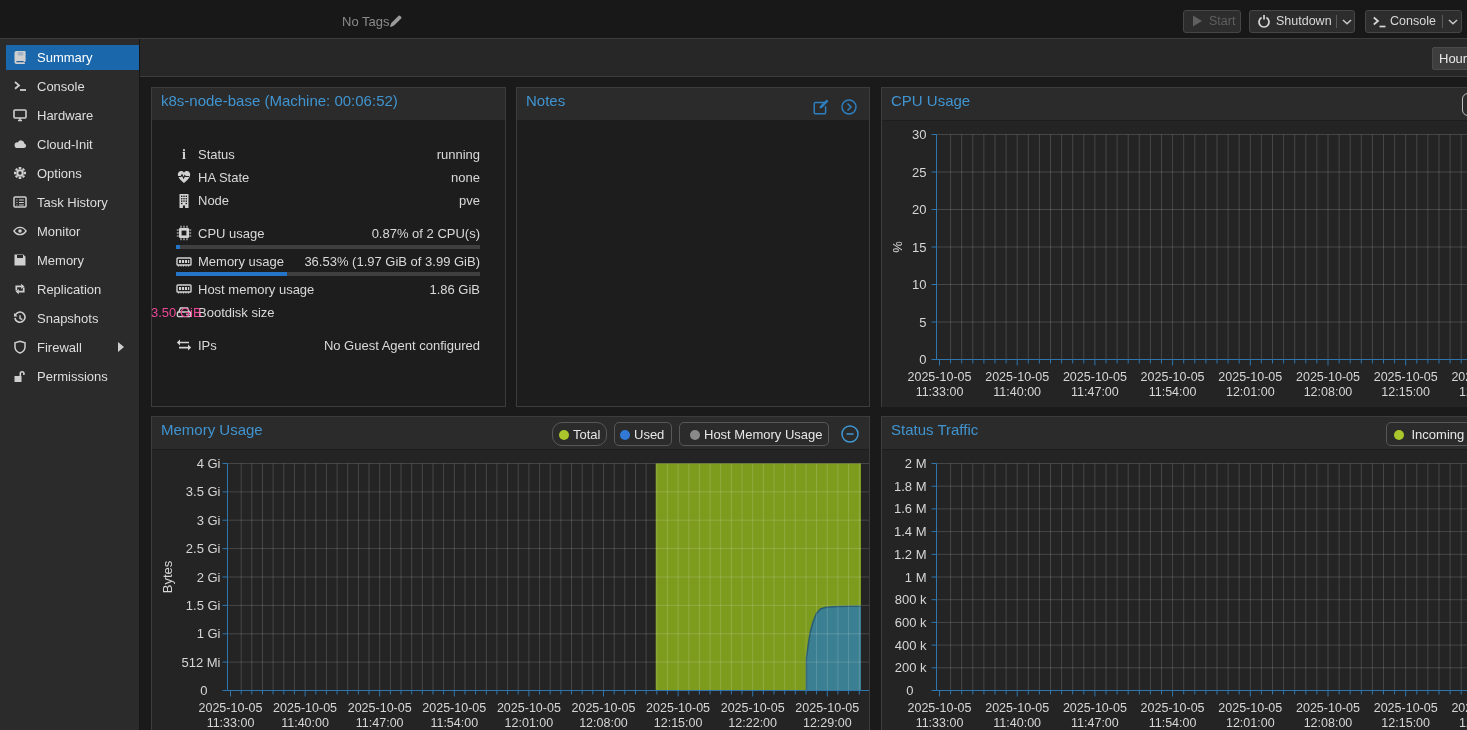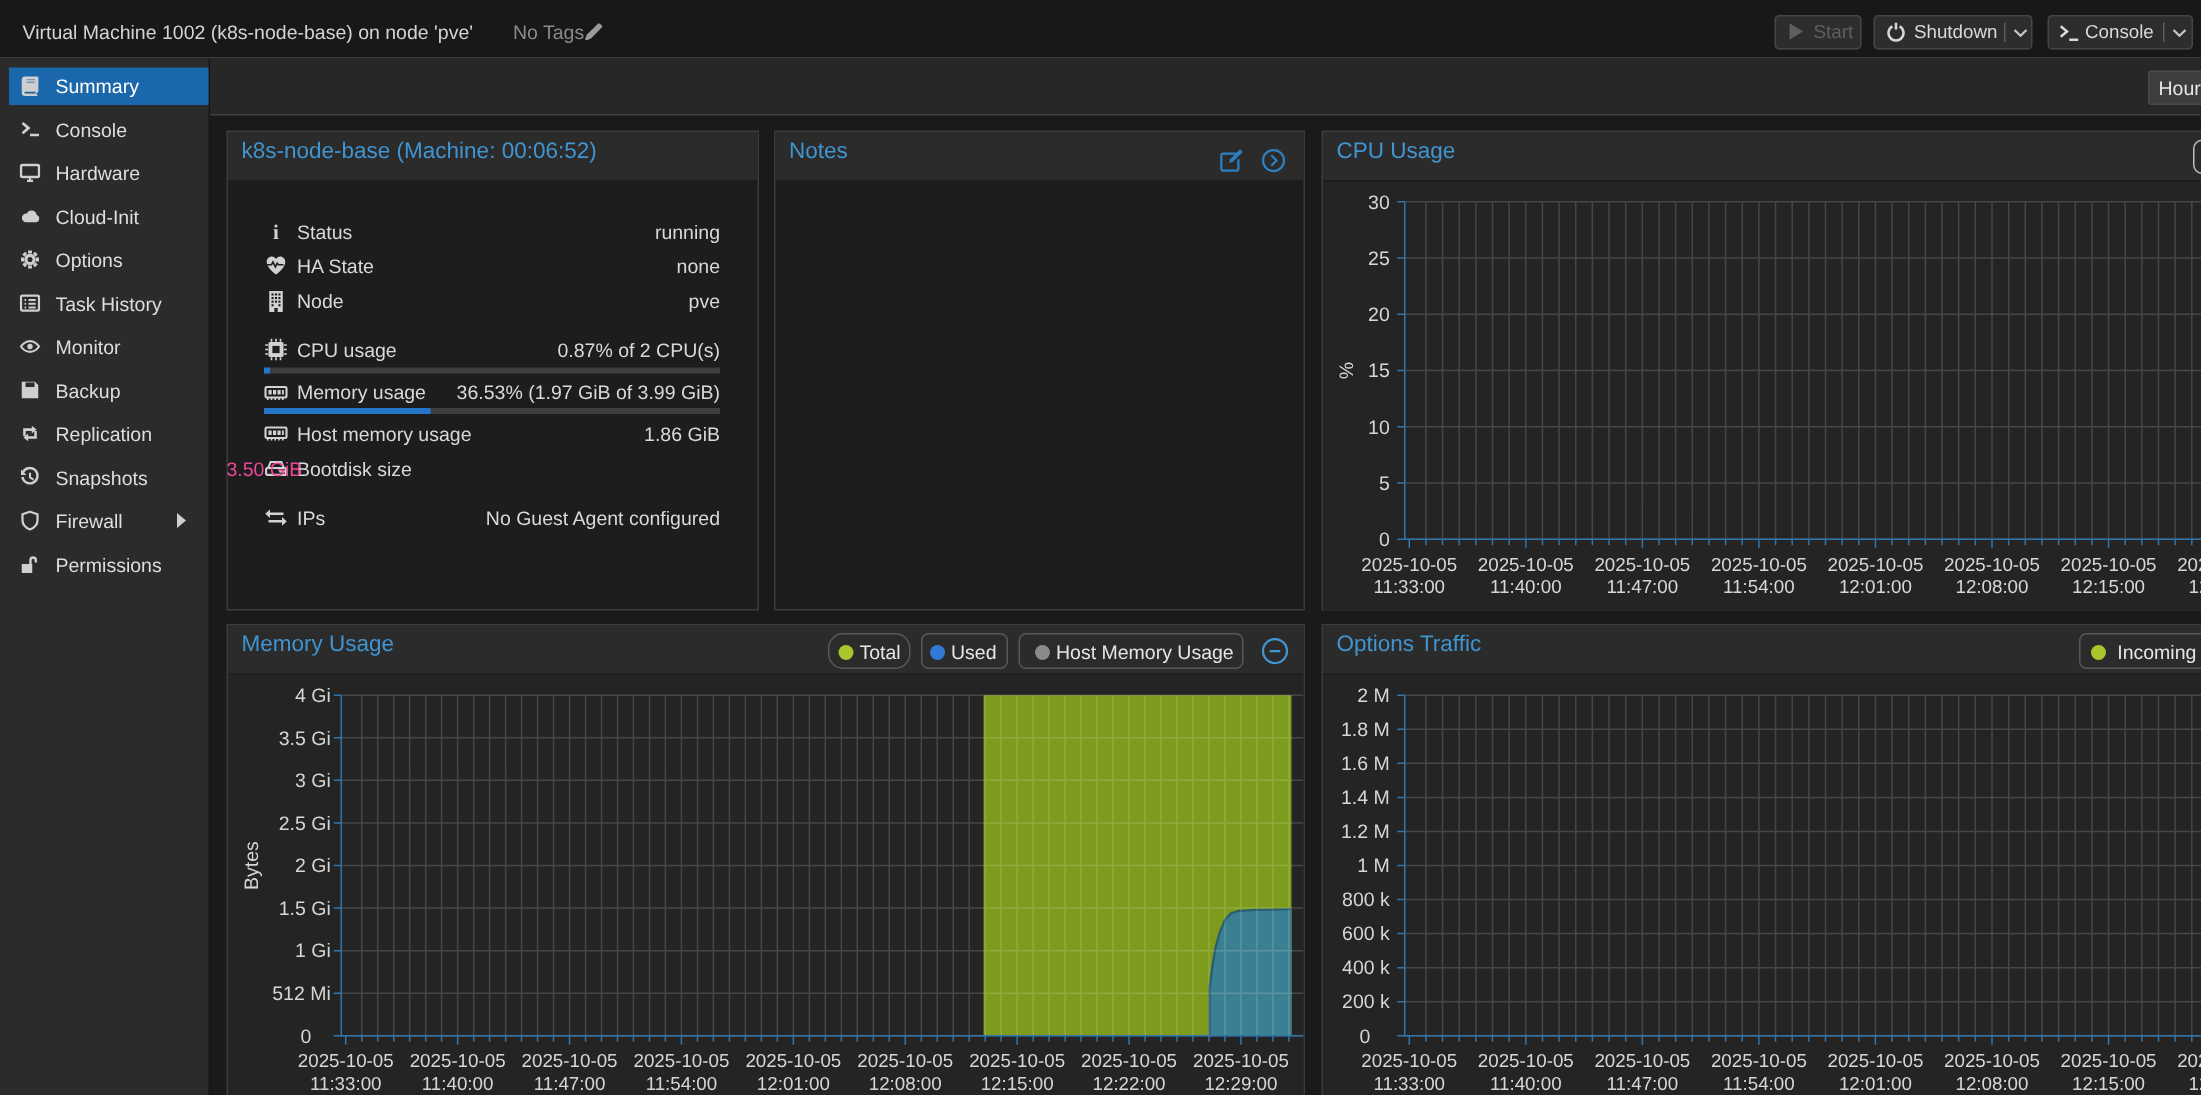--- a/index.html
+++ b/index.html
@@ -3,21 +3,20 @@
 <style>
   html,body{margin:0;padding:0;width:1467px;height:730px;overflow:hidden;background:#1a1a1a;font-family:"Liberation Sans",sans-serif;}
   .abs{position:absolute;}
   svg{display:block;}
   .panel{position:absolute;border:1px solid #3c3c3c;background:#1d1d1d;box-sizing:border-box;}
   .phdr{position:absolute;left:0;top:0;right:0;height:32px;background:#2b2b2b;}
   .ptitle{position:absolute;left:9px;top:3.5px;font-size:15px;color:#4094d0;}
 </style></head>
 <body>
 <div class="abs" style="left:0;top:0;width:1467px;height:39px;background:#181818;border-bottom:1px solid #3d3d3d;box-sizing:border-box">
-    <span class="abs" style="left:15px;top:14px;font-size:13px;color:#d4d4d4">Virtual Machine 1002 (k8s-node-base) on node 'pve'</span>
     <span class="abs" style="left:342px;top:14px;font-size:13px;color:#8a8a8a">No Tags</span>
     <span class="abs" style="left:390px;top:15px">
       <svg width="12" height="12" viewBox="0 0 12 12" style="">
         <path fill="#9a9a9a" d="M0 11.2L1.3 8 8.6.8a1 1 0 0 1 1.4 0l1.2 1.2a1 1 0 0 1 0 1.4L4 10.6 .8 12zM1.9 9l1.1 1.1L2 10.5z"></path>
       </svg>
     </span>
     <div class="abs" style="left:1183px;top:9.5px;width:58px;height:23px;background:#2d2d2d;border:1px solid #464646;border-radius:3px;box-sizing:border-box">
       <span class="abs" style="left:8px;top:4.5px">
         <svg width="11" height="12" viewBox="0 0 11 12" style="">
           <path fill="#5f5f5f" d="M1 .5l9 5.5-9 5.5z"></path>
@@ -123,21 +122,21 @@
       </span>
       <span style="position:absolute;left:31px;top:5px;font-size:13px;">Monitor</span>
     </div>
     <div style="position:absolute;left:6px;top:209.3px;width:133px;height:25px;color:#dedede;">
       <span style="position:absolute;left:7px;top:5px;width:14px;height:14px">
         <svg width="14" height="14" viewBox="0 0 14 14" style="">
           <path fill="#cfcfcf" d="M1.5 1.5h8.8l2.2 2.2v8.8h-11zM4 2v3h6V2zM3.5 8h7v4h-7z"></path>
           <path fill="#2b2b2b" d="M7.5 2.5h1.6v2H7.5z"></path>
         </svg>
       </span>
-      <span style="position:absolute;left:31px;top:5px;font-size:13px;">Backup</span>
+      <span style="position:absolute;left:31px;top:5px;font-size:13px;">Memory</span>
     </div>
     <div style="position:absolute;left:6px;top:238.3px;width:133px;height:25px;color:#dedede;">
       <span style="position:absolute;left:7px;top:5px;width:14px;height:14px">
         <svg width="14" height="14" viewBox="0 0 14 14" style="">
           <path d="M3.3 8.6V4.4h5.2" stroke="#cfcfcf" stroke-width="1.7" fill="none"></path>
           <path fill="#cfcfcf" d="M8.2 1.8l3.2 2.6-3.2 2.6z"></path>
           <path d="M10.7 5.4v4.2H5.5" stroke="#cfcfcf" stroke-width="1.7" fill="none"></path>
           <path fill="#cfcfcf" d="M5.8 12.2L2.6 9.6l3.2-2.6z"></path>
         </svg>
       </span>
@@ -392,21 +391,21 @@
     </div>
     <span class="abs" style="left:689px;top:8px">
       <svg width="18" height="18" viewBox="0 0 18 18" style="">
         <circle cx="9" cy="9" r="8" fill="none" stroke="#3f97d3" stroke-width="1.5"></circle>
         <path d="M5.5 9h7" stroke="#3f97d3" stroke-width="1.5"></path>
       </svg>
     </span>
   </div>
 <div class="panel" style="left:881px;top:416px;width:719px;height:344px">
     <div class="phdr"></div>
-    <span class="ptitle">Options Traffic</span>
+    <span class="ptitle">Status Traffic</span>
     <div class="abs" style="left:0px;top:33px;width:717px;height:310px">
       <svg width="717" height="310" style="position:absolute;left:0;top:0">
         <rect x="0" y="0" width="717" height="310" fill="#242424"></rect>
         <path d="M68.6 13.5V240.5 M79.7 13.5V240.5 M90.8 13.5V240.5 M101.9 13.5V240.5 M113.0 13.5V240.5 M124.1 13.5V240.5 M135.2 13.5V240.5 M146.3 13.5V240.5 M157.4 13.5V240.5 M168.5 13.5V240.5 M179.6 13.5V240.5 M190.7 13.5V240.5 M201.8 13.5V240.5 M212.9 13.5V240.5 M224.0 13.5V240.5 M235.1 13.5V240.5 M246.2 13.5V240.5 M257.3 13.5V240.5 M268.4 13.5V240.5 M279.5 13.5V240.5 M290.6 13.5V240.5 M301.7 13.5V240.5 M312.8 13.5V240.5 M323.9 13.5V240.5 M335.0 13.5V240.5 M346.1 13.5V240.5 M357.2 13.5V240.5 M368.3 13.5V240.5 M379.4 13.5V240.5 M390.5 13.5V240.5 M401.6 13.5V240.5 M412.7 13.5V240.5 M423.8 13.5V240.5 M434.9 13.5V240.5 M446.0 13.5V240.5 M457.1 13.5V240.5 M468.2 13.5V240.5 M479.3 13.5V240.5 M490.4 13.5V240.5 M501.5 13.5V240.5 M512.6 13.5V240.5 M523.7 13.5V240.5 M534.8 13.5V240.5 M545.9 13.5V240.5 M557.0 13.5V240.5 M568.1 13.5V240.5 M579.2 13.5V240.5 M590.3 13.5V240.5 M601.4 13.5V240.5 M612.5 13.5V240.5 M623.6 13.5V240.5 M634.7 13.5V240.5 M645.8 13.5V240.5 M656.9 13.5V240.5 M668.0 13.5V240.5 M679.1 13.5V240.5 M690.2 13.5V240.5 M701.3 13.5V240.5 M712.4 13.5V240.5 M54.5 240.5H717 M54.5 217.8H717 M54.5 195.1H717 M54.5 172.4H717 M54.5 149.7H717 M54.5 127.0H717 M54.5 104.3H717 M54.5 81.6H717 M54.5 58.9H717 M54.5 36.2H717 M54.5 13.5H717" stroke="rgba(255,255,255,0.155)" stroke-width="1" fill="none"></path>
         <path d="M54.5 13.5V240.5H717" stroke="#2e76ad" stroke-width="1" fill="none"></path>
         <text x="31.5" y="245.0" text-anchor="end" font-size="13" fill="#d6d6d6">0</text>
         <text x="44.5" y="222.3" text-anchor="end" font-size="13" fill="#d6d6d6">200 k</text>
         <text x="44.5" y="199.6" text-anchor="end" font-size="13" fill="#d6d6d6">400 k</text>
         <text x="44.5" y="176.9" text-anchor="end" font-size="13" fill="#d6d6d6">600 k</text>
         <text x="44.5" y="154.2" text-anchor="end" font-size="13" fill="#d6d6d6">800 k</text>

